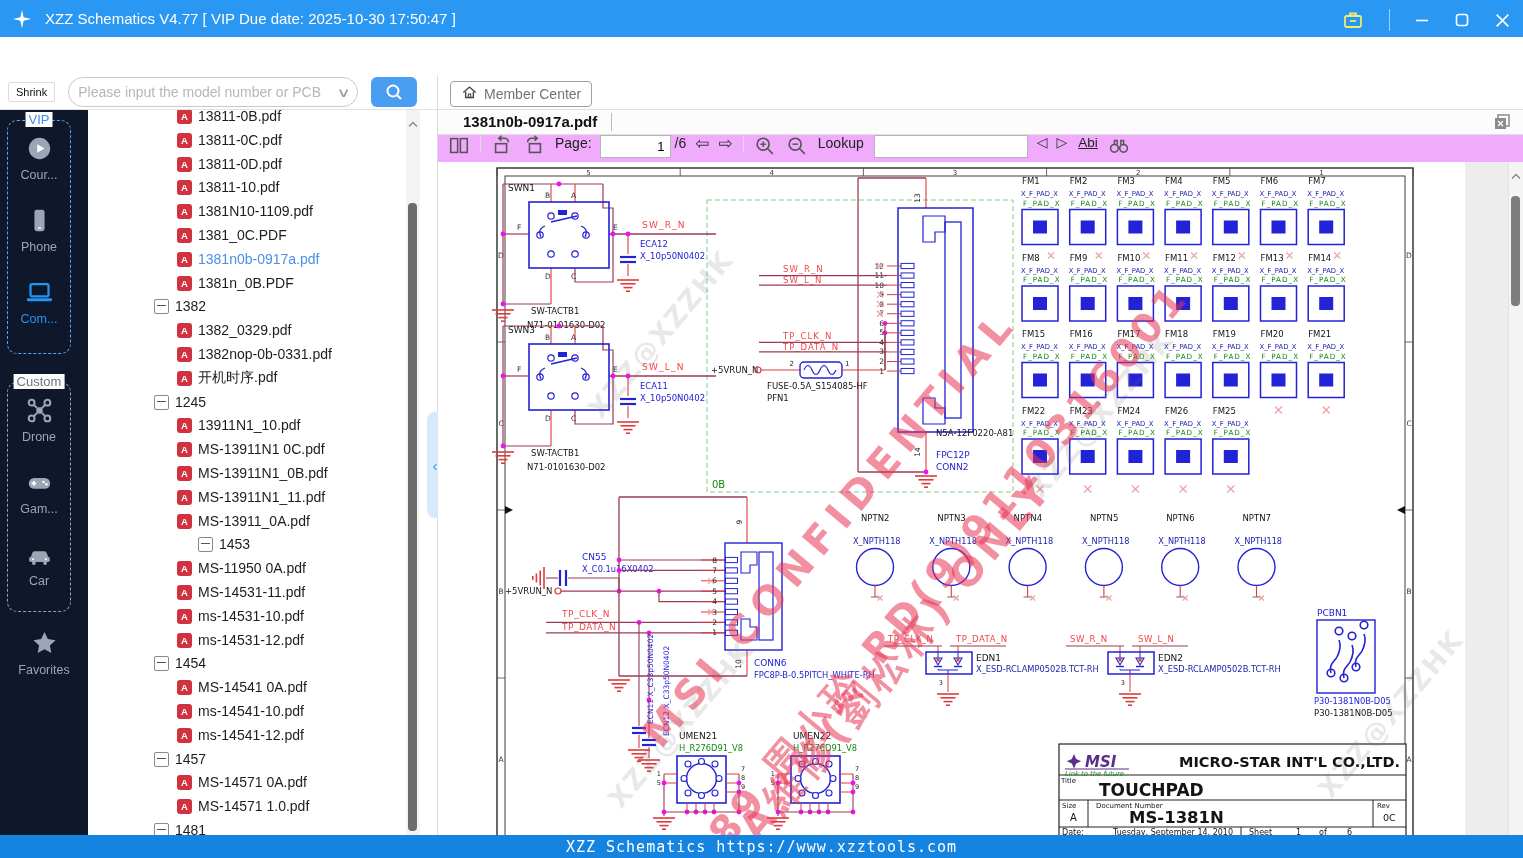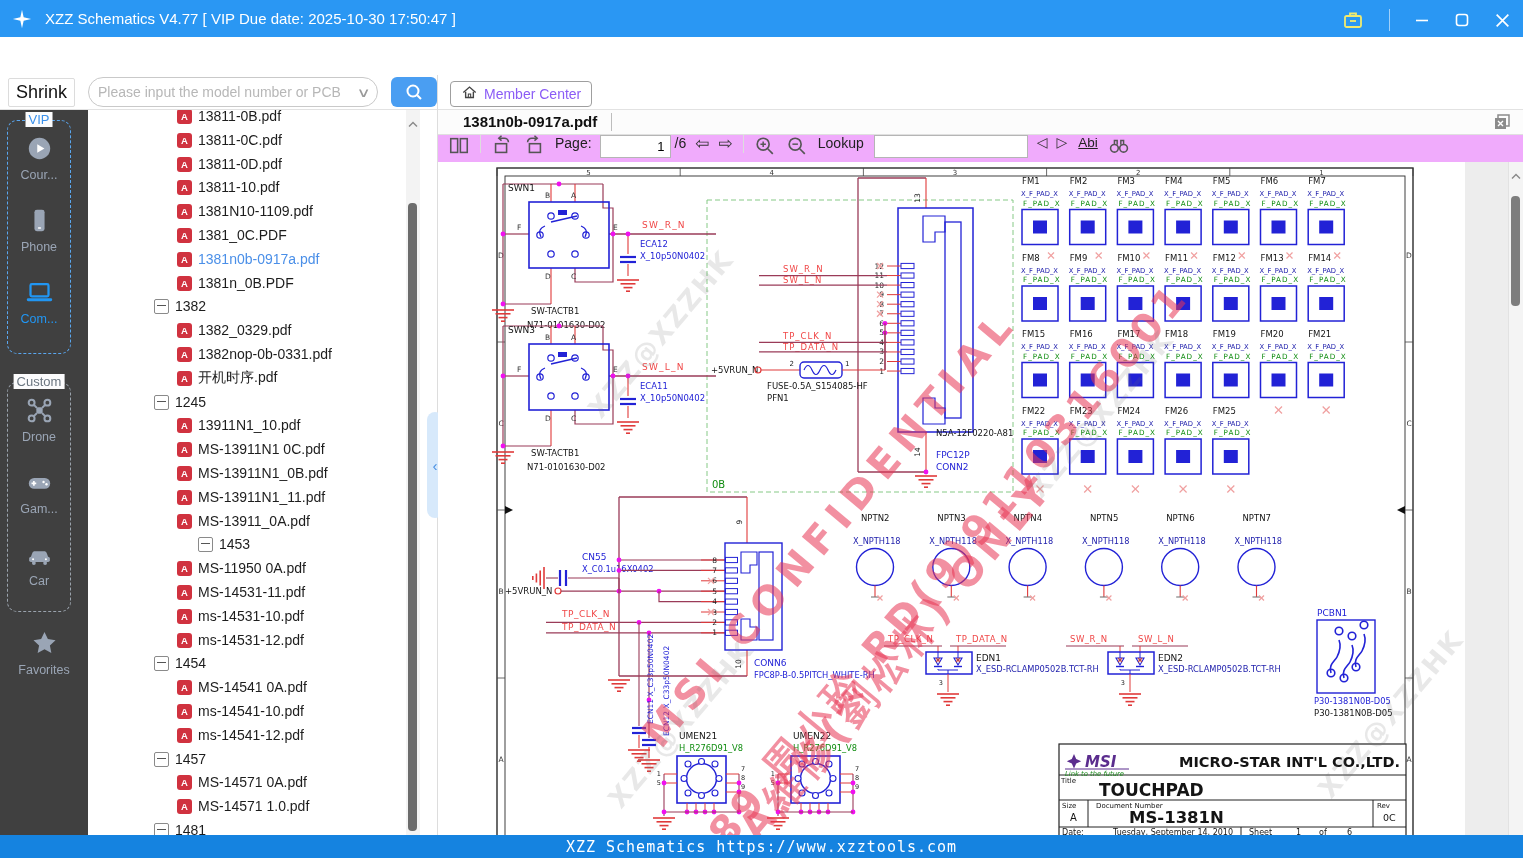--- a/index.html
+++ b/index.html
@@ -13,32 +13,32 @@
   .tb-right{position:absolute;right:12px;top:0;height:40px;display:flex;align-items:center;gap:24px;}
   .tb-sep{width:1px;height:22px;background:rgba(255,255,255,.55);}
   .tb-btn{display:flex;align-items:center;cursor:default;}
   
   #menubar{position:absolute;left:0;top:40px;width:1523px;height:34px;background:#fff;
            border-bottom:1px solid #ececec;display:flex;align-items:center;gap:35px;
            padding-left:17px;font-size:15px;color:#141414;box-sizing:border-box;}
   
   #searchrow{position:absolute;left:0;top:75px;width:1523px;height:35px;background:#fff;
              border-bottom:1px solid #e2e2e2;display:flex;align-items:center;box-sizing:border-box;}
-  #shrink{margin-left:8px;font-size:18px;color:#111;border:1px solid #dcdcdc;padding:3px 7px;border-radius:2px;background:#fff;}
+  #shrink{margin-left:8px;font-size:11px;color:#111;border:1px solid #dcdcdc;padding:3px 7px;border-radius:2px;background:#fff;}
   #modelbox{margin-left:13px;width:288px;height:28px;border:1px solid #c9c9c9;border-radius:15px;
             position:relative;display:flex;align-items:center;background:#fff;}
   #modelph{margin-left:9px;color:#b7b7b7;font-size:14px;}
   #modelchev{position:absolute;right:9px;color:#9a9a9a;font-size:13px;transform:scaleX(1.5);}
   #searchbtn{margin-left:13px;width:46px;height:30px;background:#4a9ef2;border:none;border-radius:6px;
              display:flex;align-items:center;justify-content:center;}
   #membercenter{position:absolute;left:450px;top:6px;height:24px;border:1px solid #9f9f9f;border-radius:4px;
-                background:#fff;display:flex;align-items:center;gap:6px;padding:0 10px;font-size:14px;color:#8b5cf6;}
+                background:#fff;display:flex;align-items:center;gap:6px;padding:0 10px;font-size:14px;color:#737373;}
   #vline{position:absolute;left:437px;top:75px;width:1px;height:760px;background:#ddd;}
   
-  #iconbar{position:absolute;left:0;top:110px;width:88px;height:725px;background:#404040;}
+  #iconbar{position:absolute;left:0;top:110px;width:88px;height:725px;background:#0f172a;}
   .sgroup{position:absolute;left:7px;width:62px;border-radius:10px;}
   .sgroup.vip{top:10px;height:232px;border:1.5px dashed #5aa7f0;}
   .sgroup.custom{top:272px;height:228px;border:1.5px dashed #9aa3ad;}
   .sgroup-label{position:absolute;top:-9px;left:50%;transform:translateX(-50%);padding:0 3px;
                 background:#fcfcfd;font-size:13px;}
   .sgroup.vip .sgroup-label{color:#3b92ec;}
   .sgroup.custom .sgroup-label{color:#6b7680;}
   .sitem{position:absolute;left:0;width:100%;display:flex;flex-direction:column;align-items:center;gap:3px;
          color:#9aa5b5;font-size:12.5px;}
   .sitem.active{color:#2196f3;}

